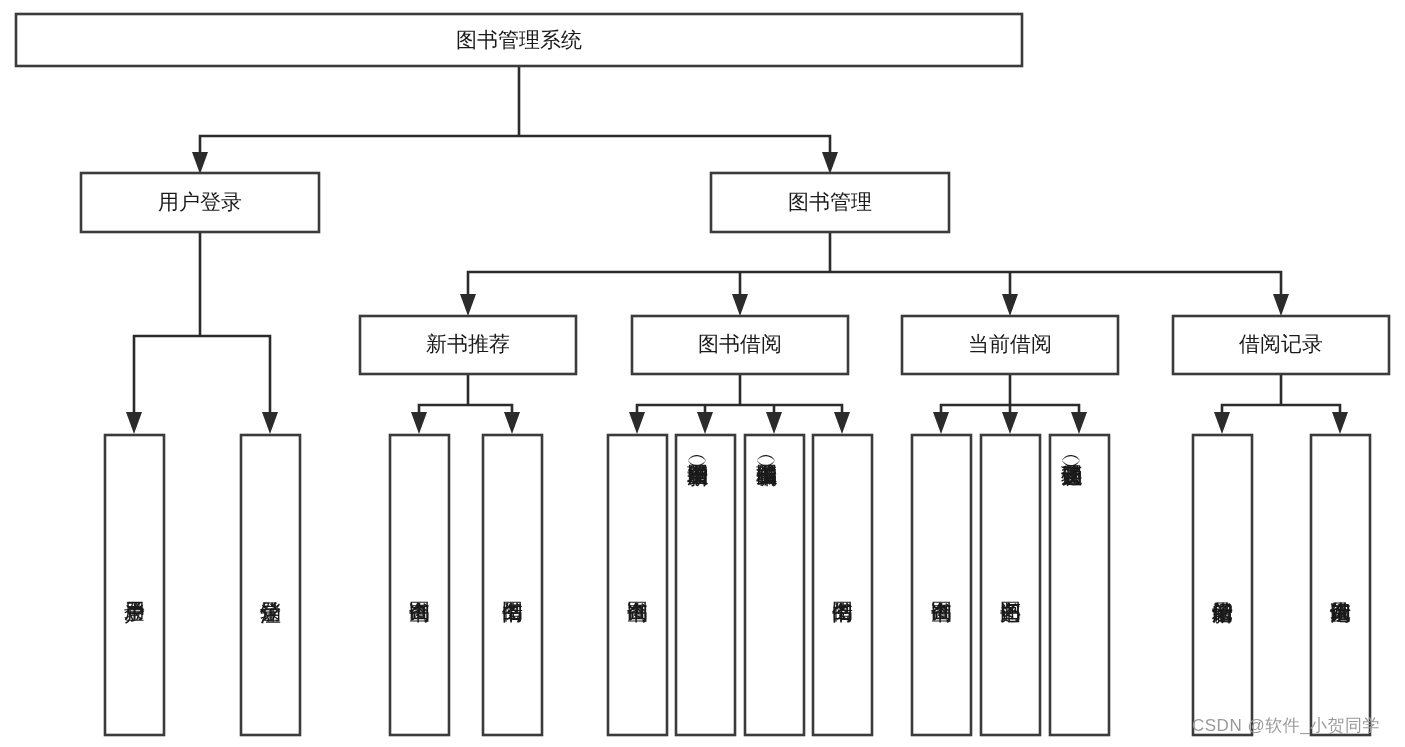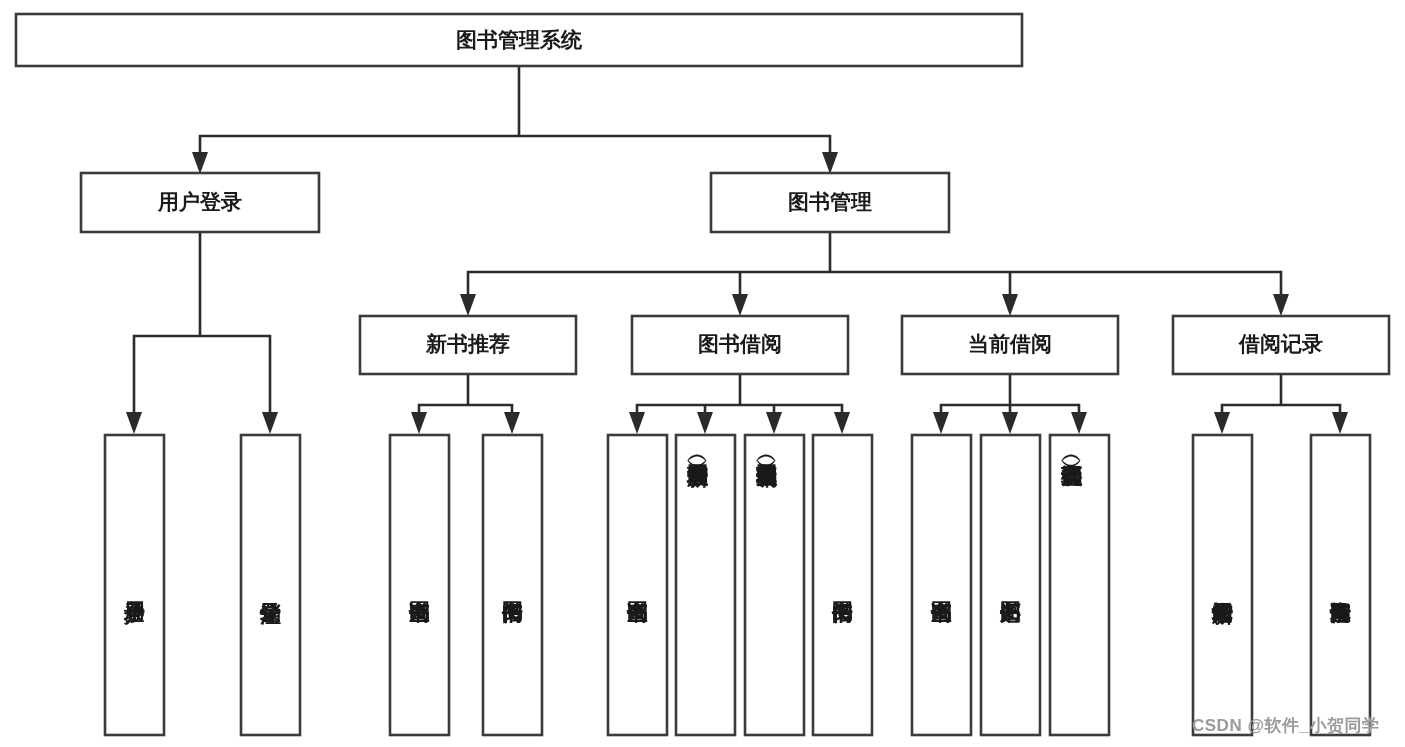--- a/index.html
+++ b/index.html
@@ -11,21 +11,20 @@
     width: 1405px;
     height: 747px;
     overflow: hidden;
     font-family: "Liberation Sans", "DejaVu Sans", sans-serif;
   }
   #diagram-root {
     position: relative;
     width: 1122px;
     height: 747px;
     background: #ffffff;
-    font-weight: bold;
   }
   svg.diagram-svg {
     position: absolute;
     left: 0;
     top: 0;
     width: 1405px;
     height: 747px;
     display: block;
   }
   .node-box {

